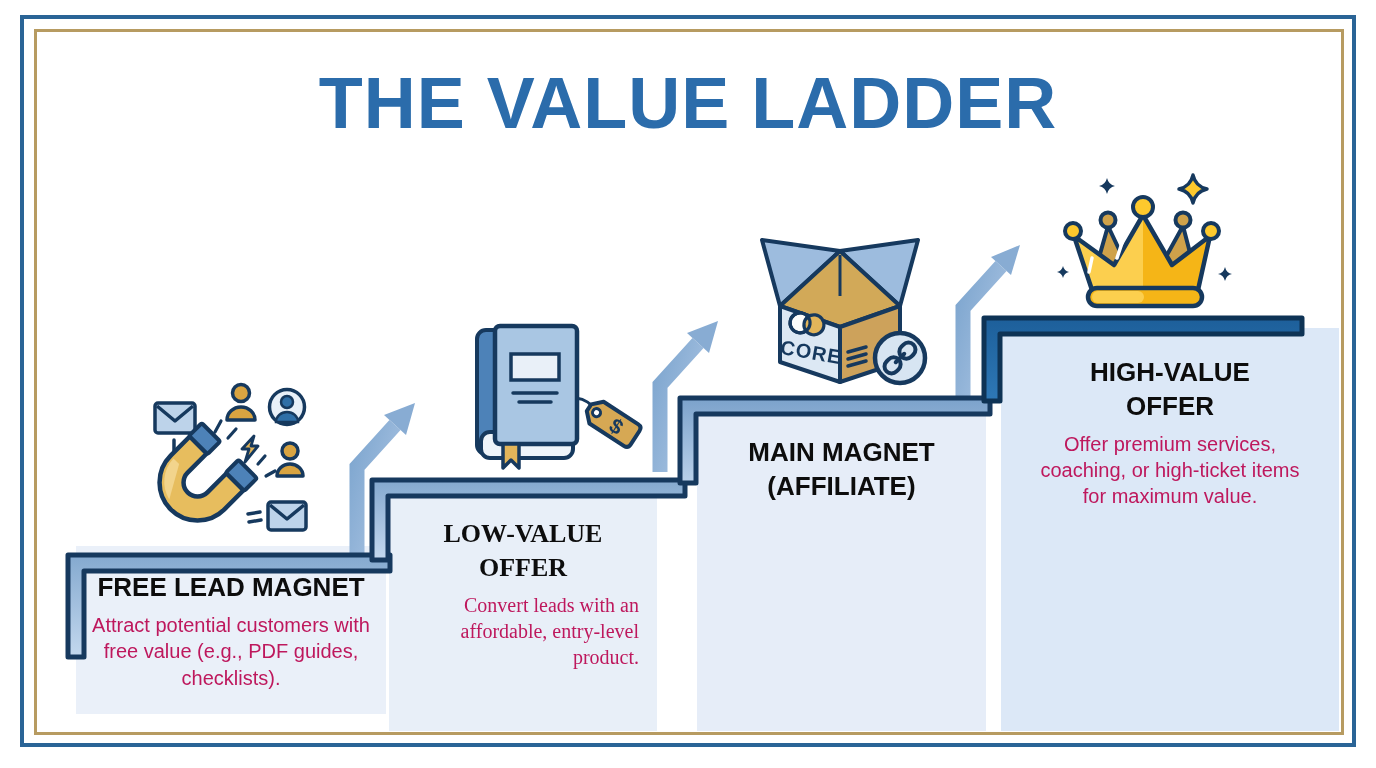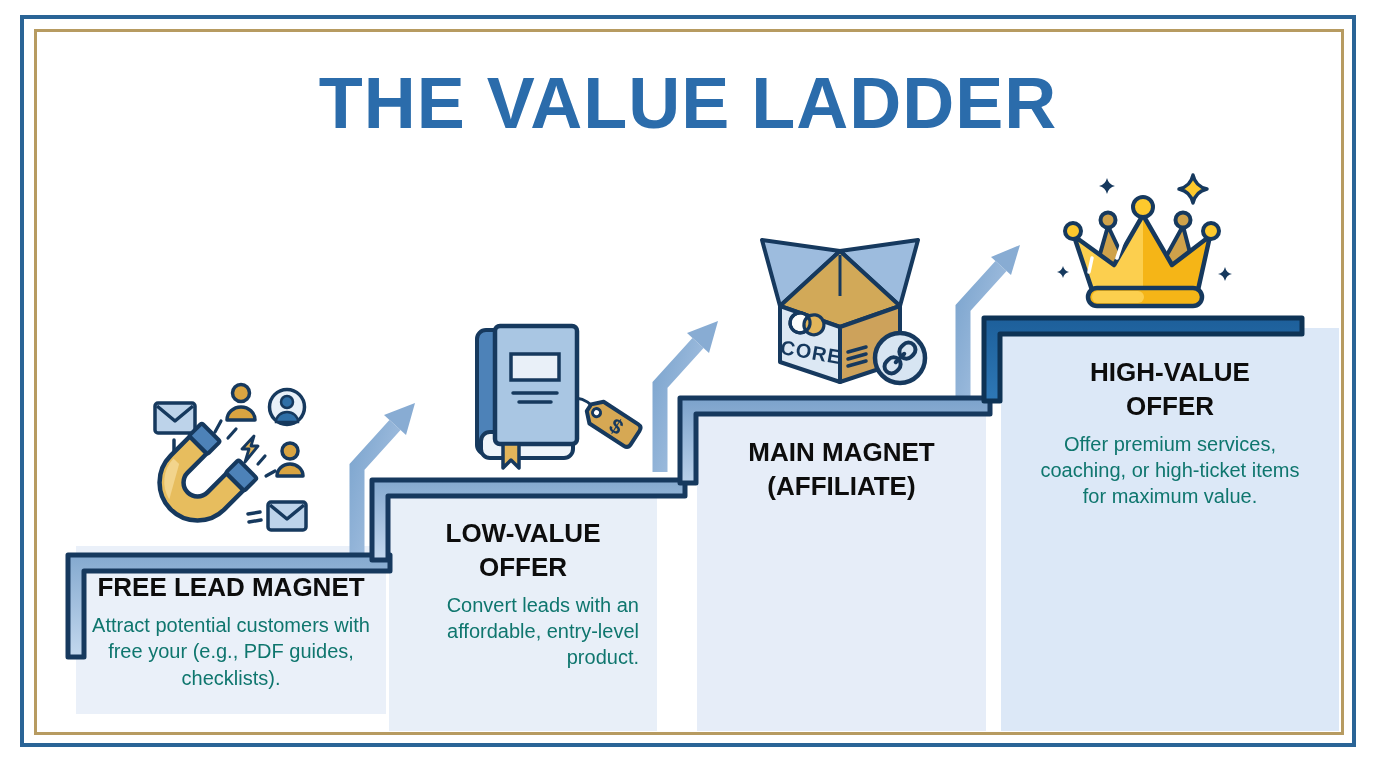--- a/index.html
+++ b/index.html
@@ -16,28 +16,28 @@
     position:absolute;left:34px;top:29px;width:1304px;height:700px;
     border:3px solid var(--border-inner-gold,#b79b61);z-index:40;pointer-events:none;
   }
   .main-title{
     position:absolute;left:0;top:62px;width:100%;margin:0;
     text-align:center;font-size:72px;font-weight:bold;letter-spacing:1px;
     color:var(--title-blue,#2b6cab);z-index:5;
   }
   .panel{position:absolute;z-index:1;display:flex;flex-direction:column;align-items:center;}
   .panel1{left:76px;top:546px;width:310px;height:168px;background:#eaf0f9;}
-  .panel2{left:389px;top:490px;width:268px;height:241px;background:#e8eff8;}
+  .panel2{left:389px;top:490px;width:268px;height:241px;background:#e8eff8;font-family:Liberation Serif, serif;}
   .panel3{left:697px;top:408px;width:289px;height:323px;background:#e6edf8;}
   .panel4{left:1001px;top:328px;width:338px;height:403px;background:#dce8f7;}
   .step-title{
     font-weight:bold;color:#0d0d0d;font-size:26px;line-height:1.3;text-align:center;
   }
   .step-desc{
-    color:#0f766e;font-size:20px;line-height:1.32;text-align:center;margin-top:7px;
+    color:#be185d;font-size:20px;line-height:1.32;text-align:center;margin-top:7px;
   }
   .panel1 .step-title{margin-top:25px;width:302px;}
   .panel1 .step-desc{width:288px;}
   .panel2 .step-title{margin-top:27px;width:200px;}
   .panel2 .step-desc{width:232px;text-align:right;}
   .panel3 .step-title{margin-top:28px;width:245px;}
   .panel3 .step-desc{width:254px;}
   .panel4 .step-title{margin-top:28px;width:200px;}
   .panel4 .step-desc{width:268px;}
   svg{position:absolute;overflow:visible;}
@@ -47,21 +47,21 @@
 </style>
 </head>
 <body>
 
 <div class="canvas">
 
   <h1 class="main-title">THE VALUE LADDER</h1>
 
   <div class="panel panel1">
     <div class="step-title">FREE LEAD MAGNET</div>
-    <div class="step-desc">Attract potential customers with free your (e.g., PDF guides, checklists).</div>
+    <div class="step-desc">Attract potential customers with free value (e.g., PDF guides, checklists).</div>
   </div>
   <div class="panel panel2">
     <div class="step-title">LOW-VALUE OFFER</div>
     <div class="step-desc">Convert leads with an affordable, entry-level product.</div>
   </div>
   <div class="panel panel3">
     <div class="step-title">MAIN MAGNET (AFFILIATE)</div>
   </div>
   <div class="panel panel4">
     <div class="step-title">HIGH-VALUE OFFER</div>

